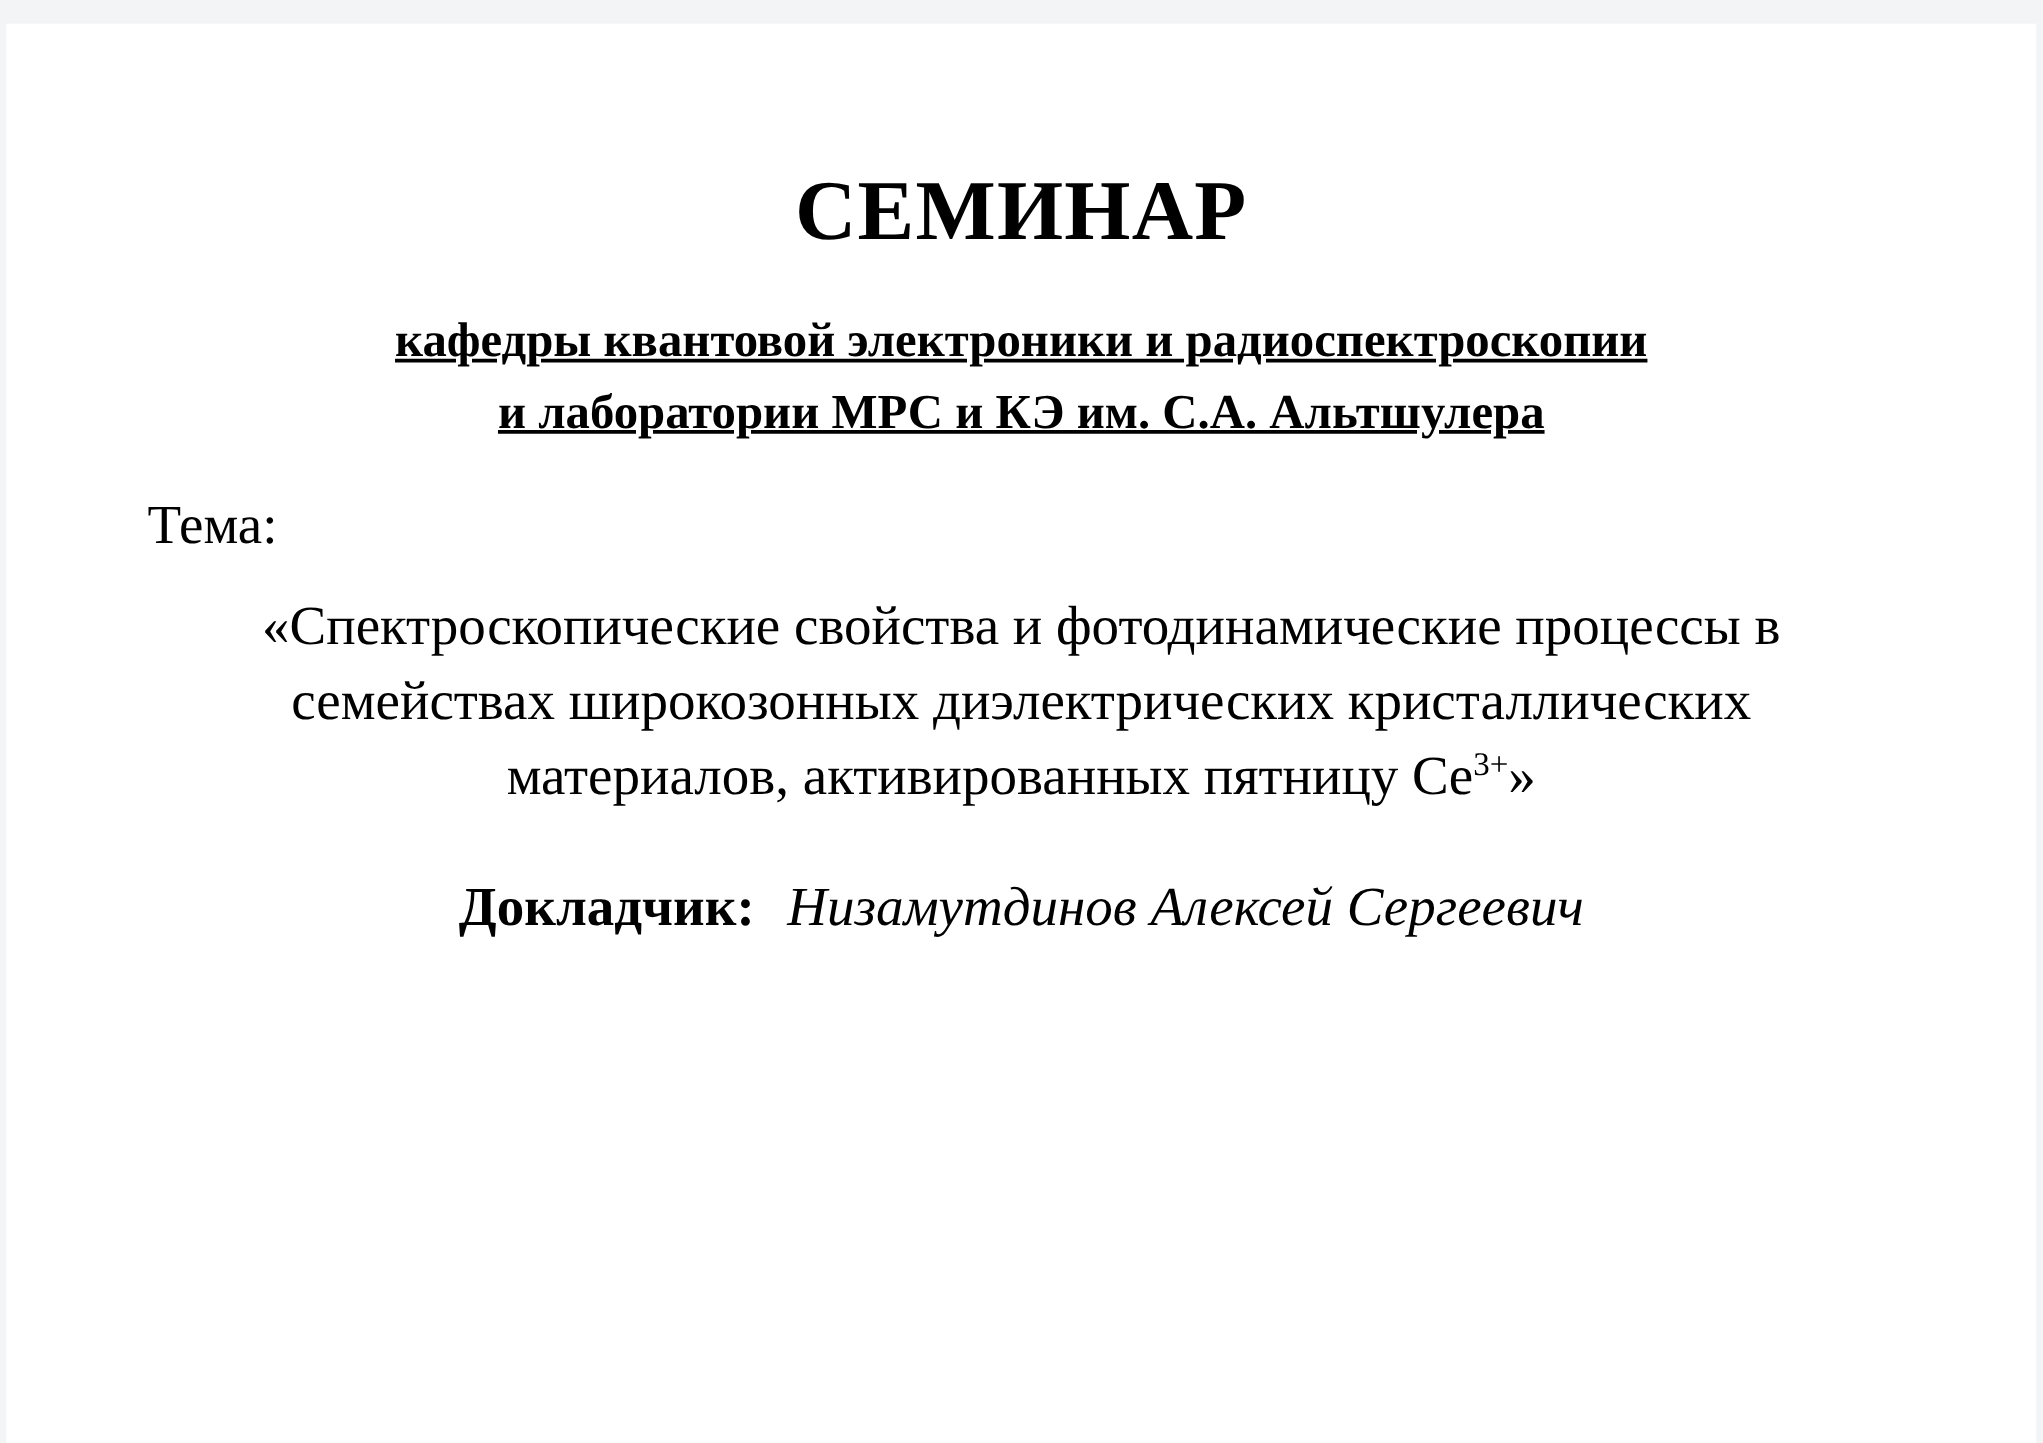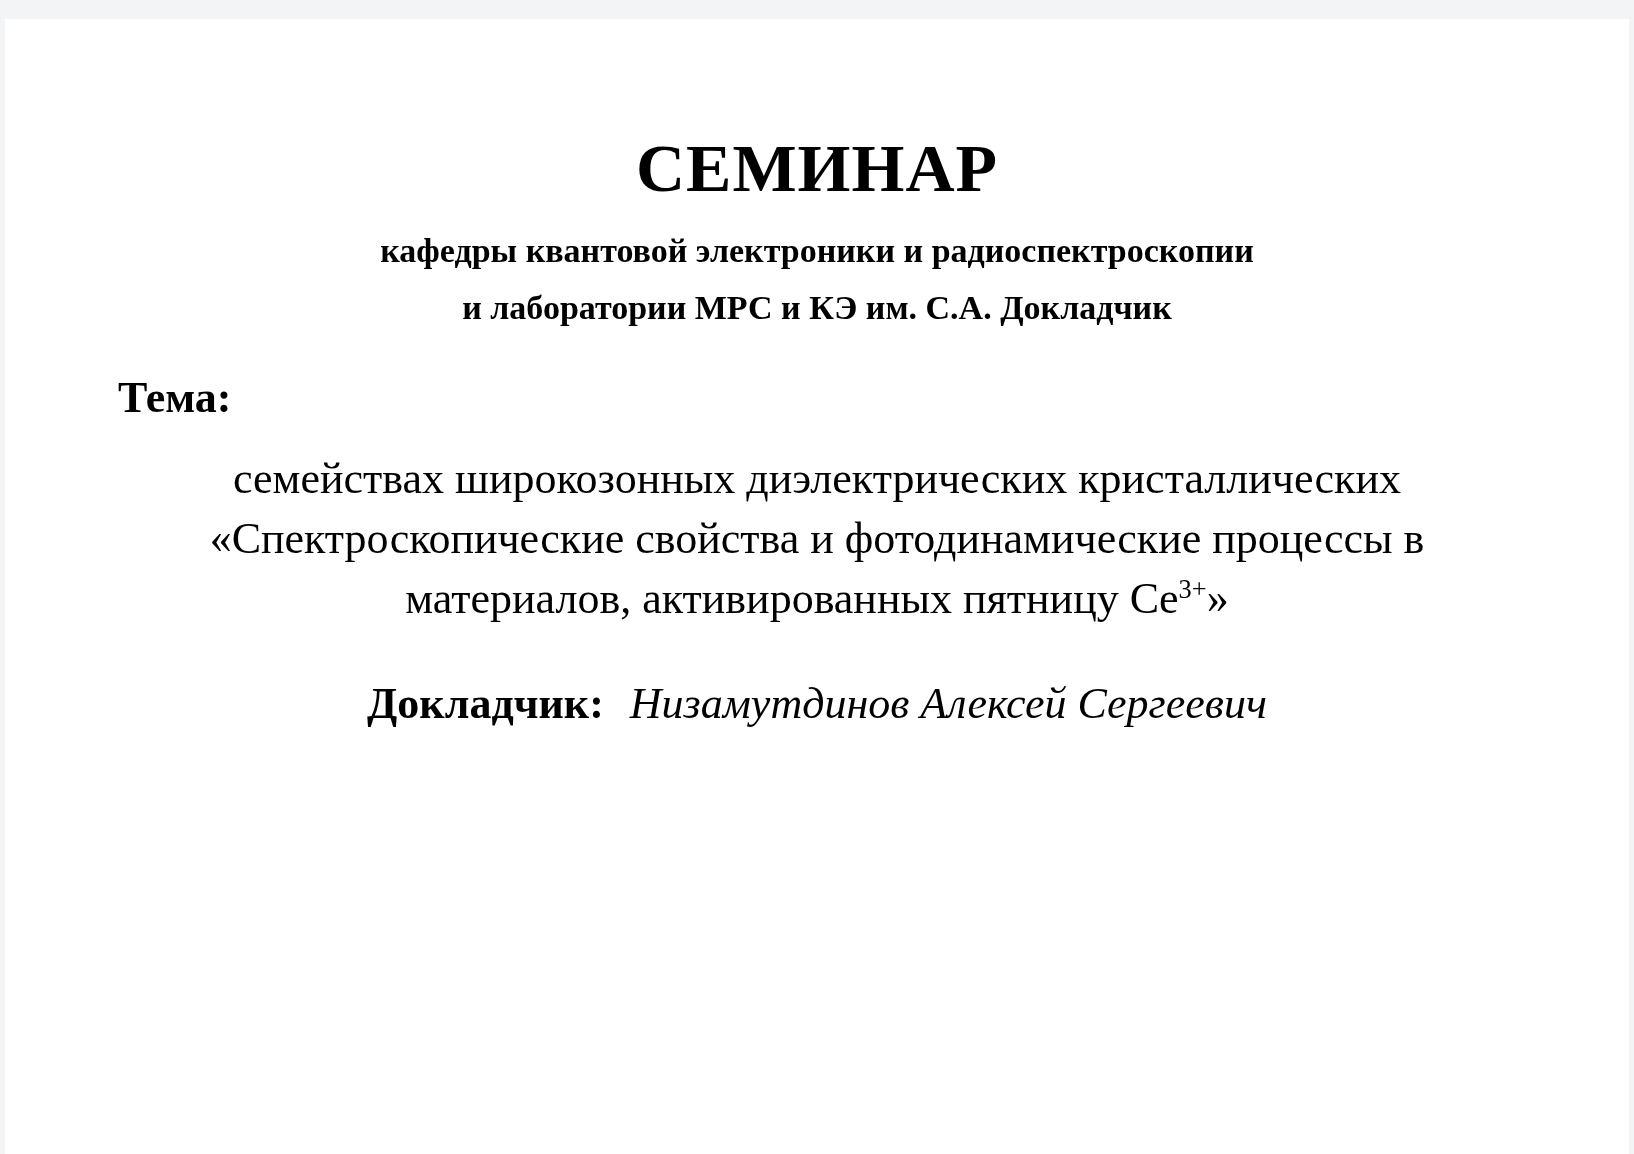--- a/index.html
+++ b/index.html
@@ -21,30 +21,31 @@
     padding: 112px 105px 0 105px;
     text-align: center;
   }
   .title {
     font-size: 68px;
     font-weight: bold;
     letter-spacing: 1px;
     line-height: 1.1;
   }
   .subtitle {
-    margin-top: 16px;
-    font-size: 34px;
+    margin-top: 38px;
+    font-size: 39px;
     font-weight: bold;
     line-height: 57px;
+    text-decoration: underline;
   }
   .topic-label {
     margin-top: 36px;
     text-align: left;
     font-size: 44px;
-    font-weight: bold;
+    font-weight: normal;
     padding-left: 8px;
   }
   .topic {
     margin-top: 26px;
     font-size: 44px;
     line-height: 60px;
   }
   .topic sup {
     font-size: 60%;
     vertical-align: baseline;
@@ -71,28 +72,28 @@
 </head>
 <body>
 
 <div class="page">
   <div class="content">
 
     <div class="title">СЕМИНАР</div>
 
     <div class="subtitle">
       <div>кафедры квантовой электроники и радиоспектроскопии</div>
-      <div>и лаборатории МРС и КЭ им. С.А. Докладчик</div>
+      <div>и лаборатории МРС и КЭ им. С.А. Альтшулера</div>
     </div>
 
     <div class="topic-label">Тема:</div>
 
     <div class="topic">
+      <div>«Спектроскопические свойства и фотодинамические процессы в</div>
       <div>семействах широкозонных диэлектрических кристаллических</div>
-      <div>«Спектроскопические свойства и фотодинамические процессы в</div>
       <div><span>материалов, активированных пятницу Ce</span><sup>3+</sup><span>»</span></div>
     </div>
 
 
     <div class="speaker">
       <span class="label">Докладчик:</span><span class="name">Низамутдинов Алексей Сергеевич</span>
     </div>
 
 
   </div>

